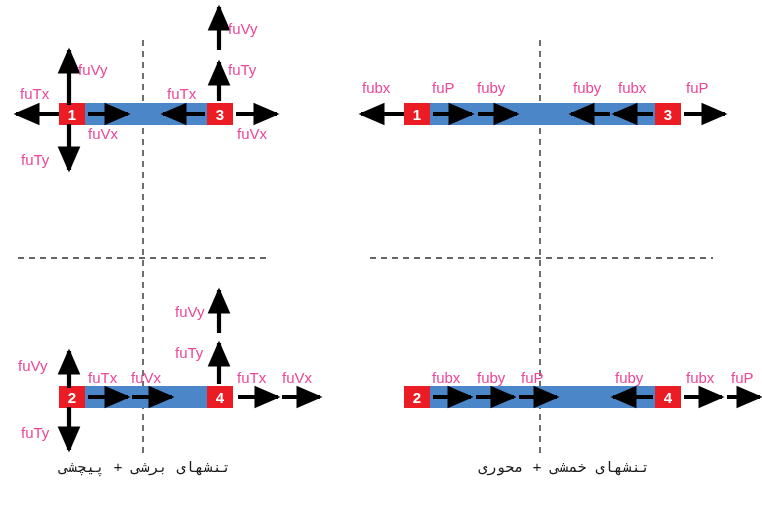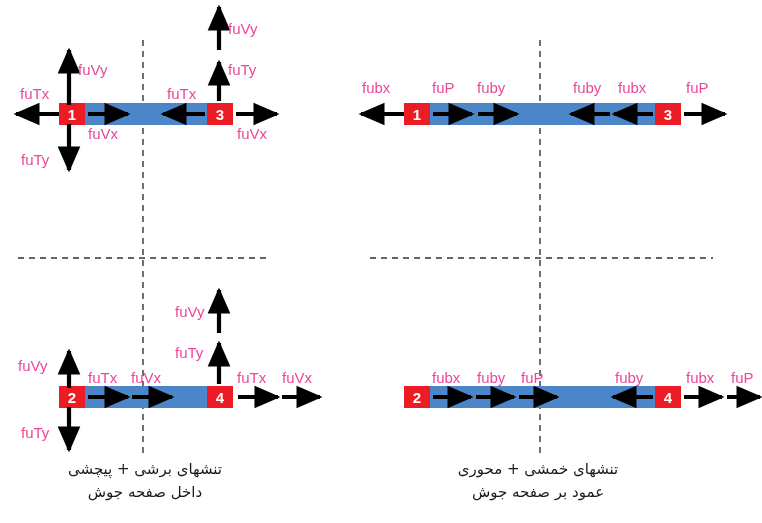--- a/index.html
+++ b/index.html
@@ -172,23 +172,21 @@
   <div class="lbl" style="left:237px; top:370px;">fuTx</div>
   <div class="lbl" style="left:282px; top:370px;">fuVx</div>
 
   <div class="lbl" style="left:432px; top:370px;">fubx</div>
   <div class="lbl" style="left:477px; top:370px;">fuby</div>
   <div class="lbl" style="left:521px; top:370px;">fuP</div>
   <div class="lbl" style="left:615px; top:370px;">fuby</div>
   <div class="lbl" style="left:686px; top:370px;">fubx</div>
   <div class="lbl" style="left:731px; top:370px;">fuP</div>
 
-  <div class="caption" style="left:20px; top:458px; width:250px;">
+  <div class="caption" style="left:20px; top:458px; width:250px;font-family:Liberation Mono, monospace;">
     <div>تنشهای برشی + پیچشی</div>
-    <div>داخل صفحه جوش</div>
   </div>
 
-  <div class="caption" style="left:413px; top:458px; width:250px;">
+  <div class="caption" style="left:439px; top:458px; width:250px;font-family:Liberation Mono, monospace;">
     <div>تنشهای خمشی + محوری</div>
-    <div>عمود بر صفحه جوش</div>
   </div>
 
 </div>
 
 </body></html>

